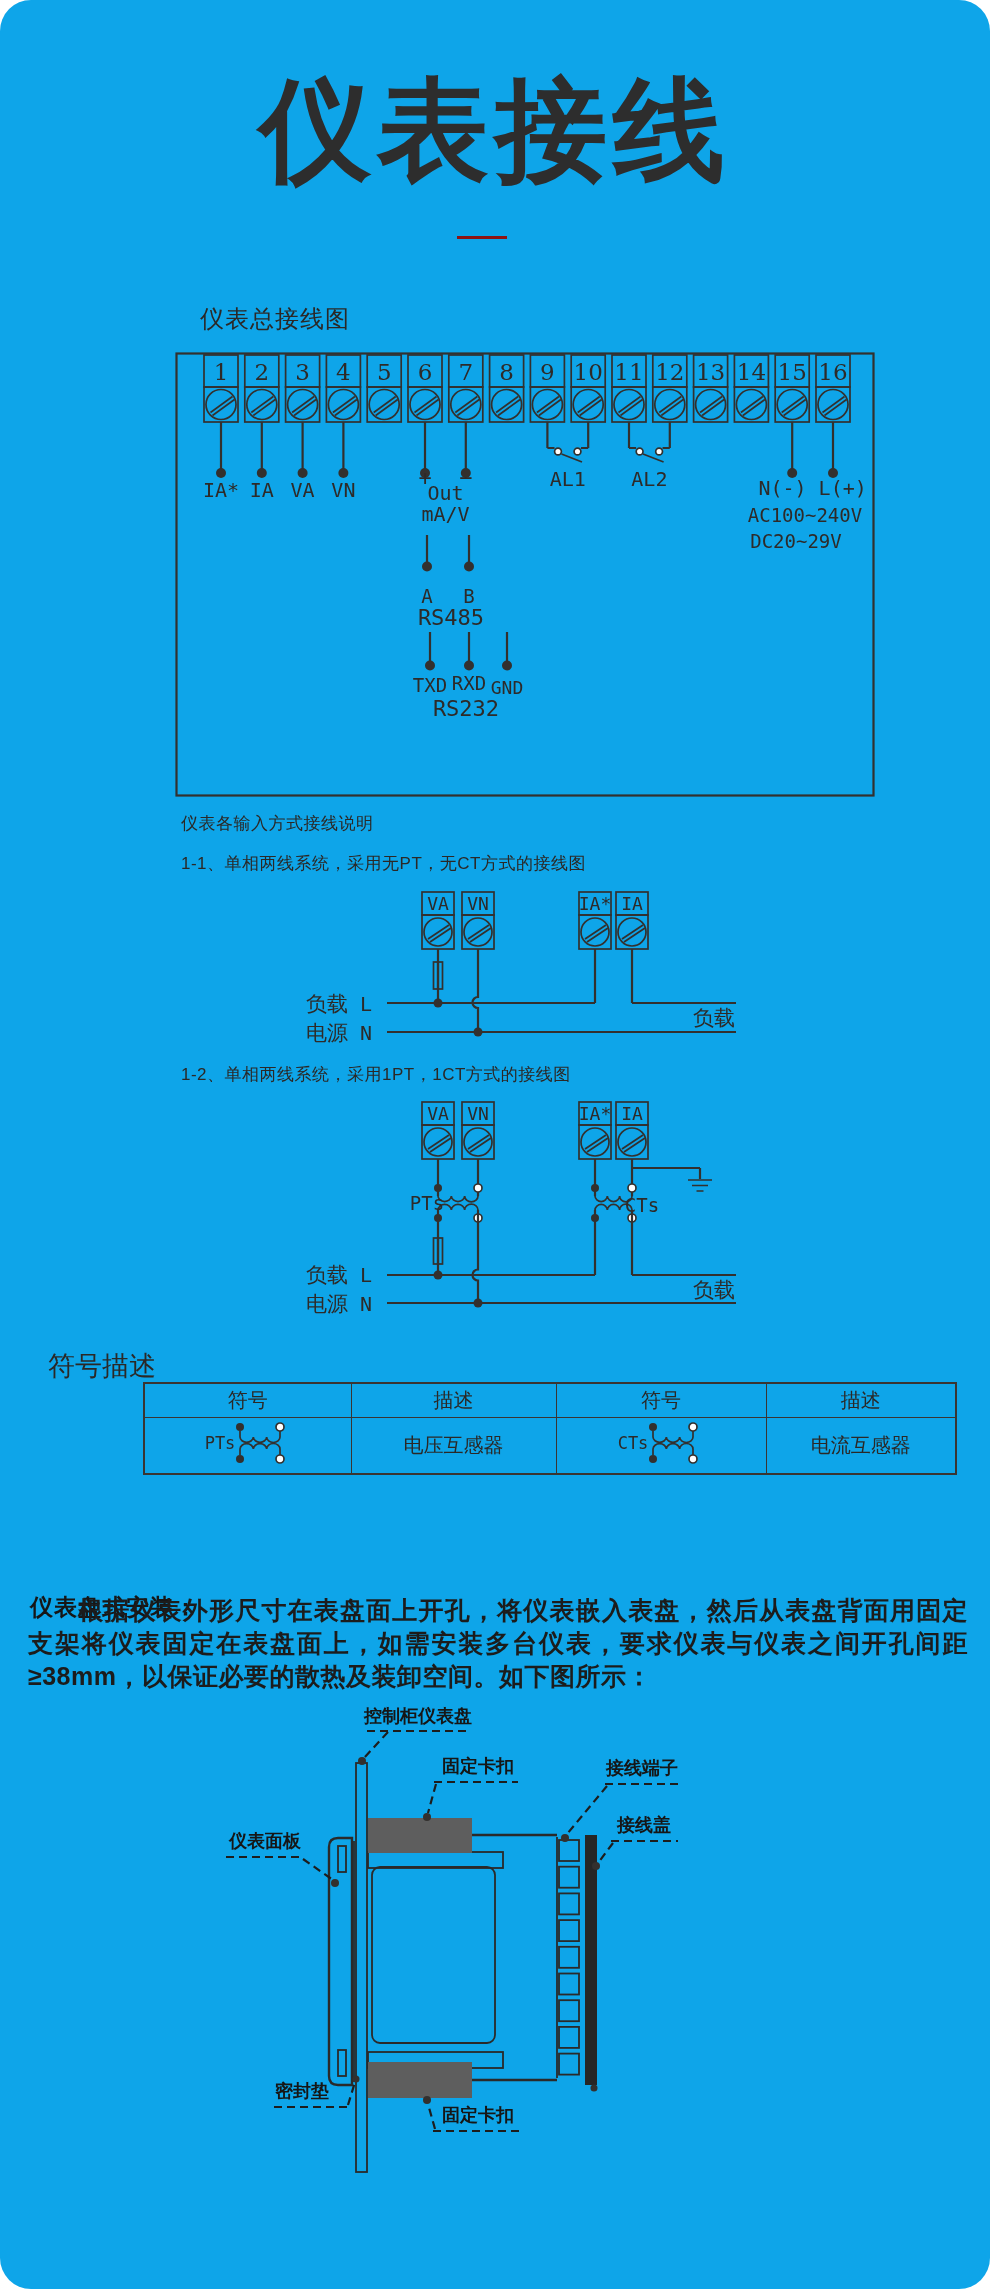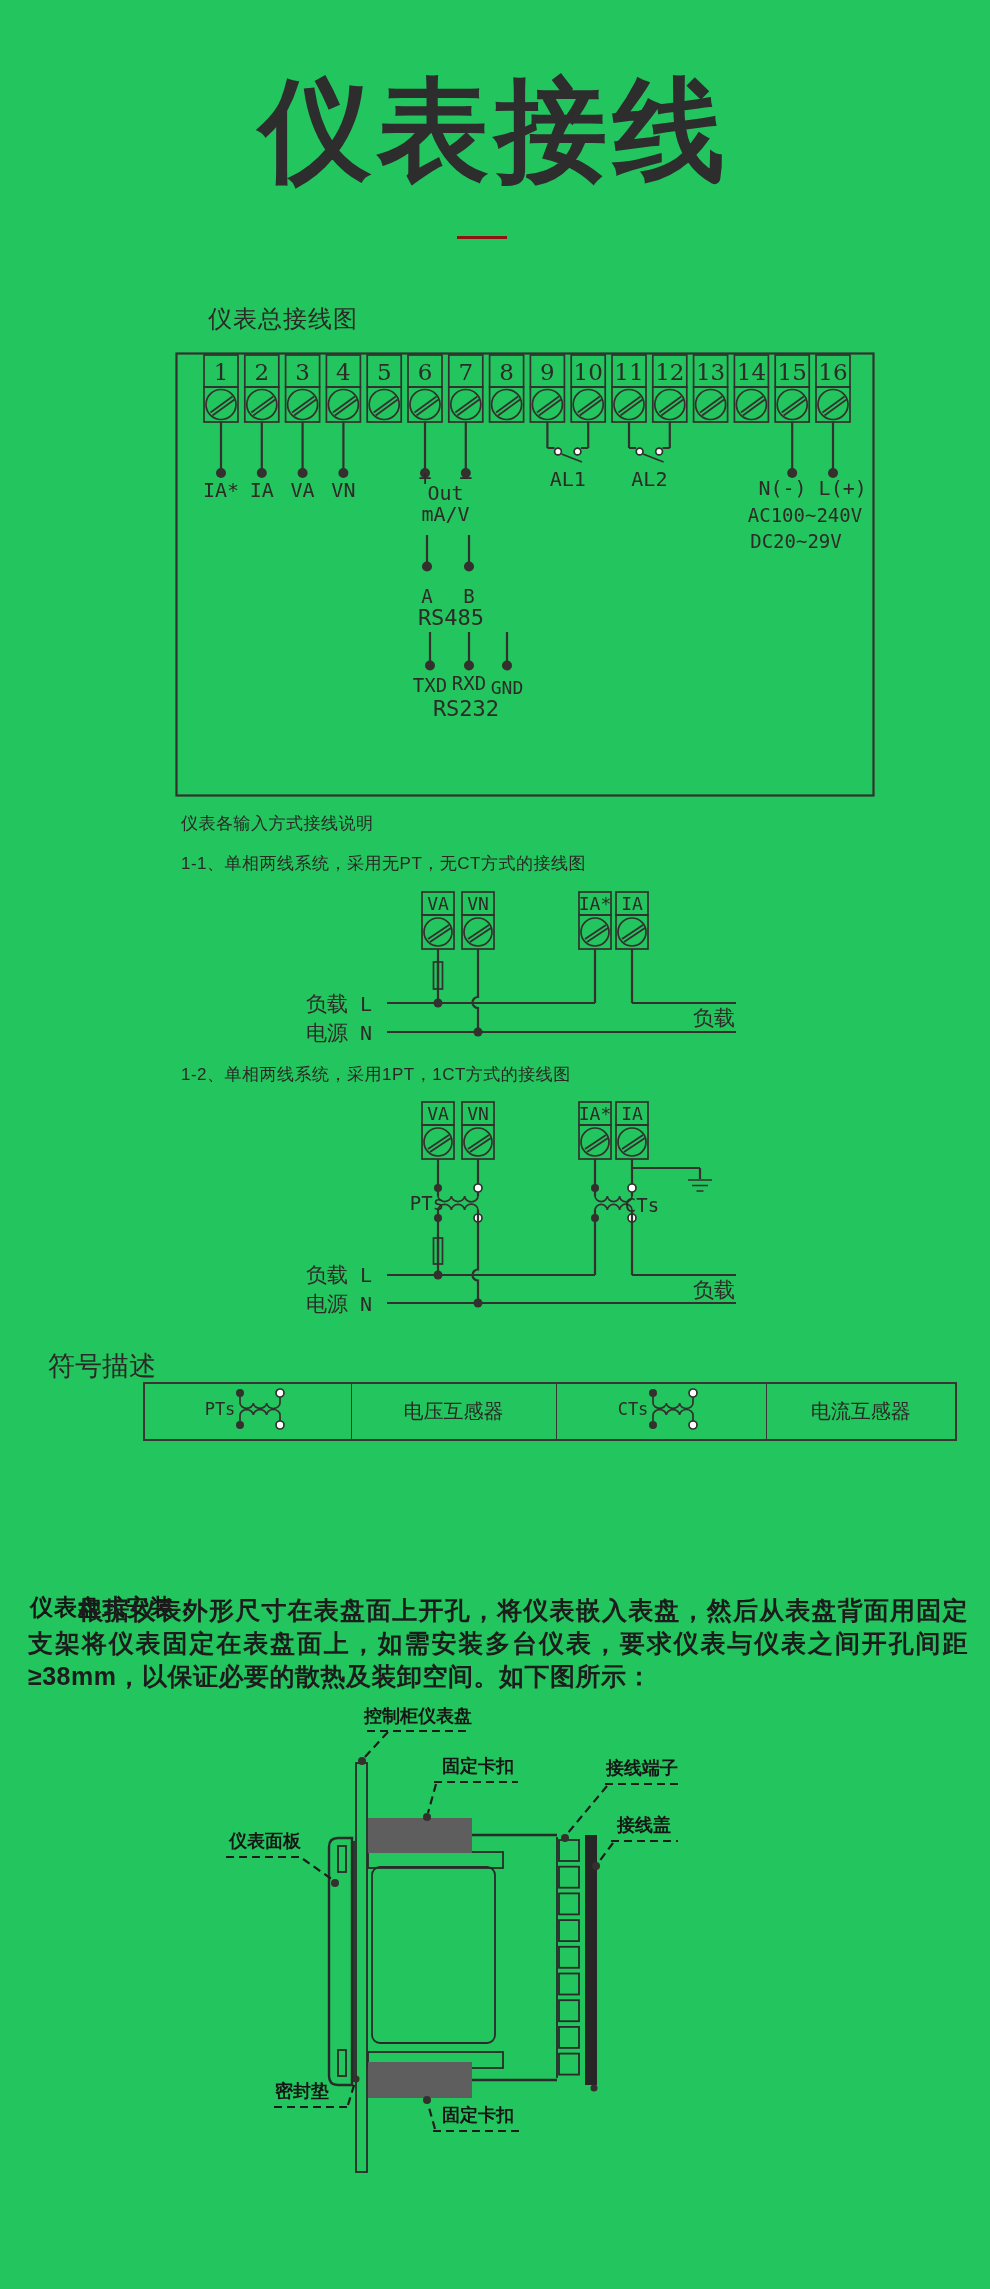--- a/index.html
+++ b/index.html
@@ -1,17 +1,17 @@
 <!DOCTYPE html>
 <html><head>
 <meta charset="utf-8">
 <style>
   html,body{margin:0;padding:0;background:#ffffff;}
-  .page{position:relative;width:990px;height:2289px;background:#22c55e;overflow:hidden;
-        font-family:"Liberation Sans",sans-serif;color:#2b2826;}
+  .page{position:relative;width:990px;height:2289px;background:#0ea5e9;overflow:hidden;
+        font-family:"Liberation Sans",sans-serif;color:#2b2826;border-radius:31px;}
   .abs{position:absolute;}
   .title{left:0;right:0;top:72px;text-align:center;font-size:112px;line-height:1.05;
          font-weight:900;color:#2d2d2d;letter-spacing:6px;}
   .red-rule{left:457px;top:236px;width:50px;height:3px;background:#8e1414;}
   .sec{font-size:24px;color:#2b2826;letter-spacing:1px;}
   .sub{font-size:17px;color:#2b2826;letter-spacing:0.5px;margin-left:36px;}
   .small-sec{font-size:27px;color:#2b2826;}
   .install-h{font-size:23px;font-weight:700;color:#161616;letter-spacing:1px;margin-top:36px;}
   .para{font-size:25px;line-height:33px;letter-spacing:0.5px;color:#1c1c1c;
         font-weight:600;text-indent:2em;width:940px;text-align:justify;}
@@ -43,21 +43,21 @@
            fill:#161616;text-anchor:middle;}
 </style>
 </head>
 <body>
 
 <div class="page">
 
   <div class="abs title">仪表接线</div>
   <div class="abs red-rule"></div>
 
-  <div class="abs sec" style="left:208px;top:303px;">仪表总接线图</div>
+  <div class="abs sec" style="left:200px;top:303px;">仪表总接线图</div>
 
   <svg class="abs" style="left:175px;top:352px;" width="700" height="445" viewBox="0 0 700 445">
     <defs>
       <g id="tc" class="tn">
         <rect x="-17" y="3" width="34" height="32"></rect>
         <rect x="-17" y="35" width="34" height="35"></rect>
         <circle cx="0" cy="52.5" r="15"></circle>
         <line x1="-10.5" y1="60.5" x2="11.5" y2="44.5"></line>
         <line x1="-8.5" y1="63.5" x2="13.5" y2="47.5"></line>
       </g>
@@ -269,20 +269,26 @@
   <div class="abs small-sec" style="left:48px;top:1348px;">符号描述</div>
 
   <table class="sym abs" style="left:143px;top:1382px;">
     <colgroup>
         <col style="width:207px">
         <col style="width:205px">
         <col style="width:210px">
         <col style="width:190px">
       </colgroup>
     <tbody>
+        <tr class="hd">
+      <td>符号</td>
+      <td>描述</td>
+      <td>符号</td>
+      <td>描述</td>
+    </tr>
     <tr style="height:50px">
       <td>
         <svg width="124" height="50" viewBox="0 0 124 50">
           <text class="mt" font-size="17" x="34" y="31" text-anchor="end">PTs</text>
           <circle class="dot" cx="54" cy="9" r="4"></circle>
               <circle class="oc" cx="94" cy="9" r="4"></circle>
           <path class="tn" d="M54 13 V19 M94 13 V19"></path>
           <path class="tn" d="M54 19 a6.67 5.5 0 0 0 13.33 0 a6.67 5.5 0 0 0 13.33 0 a6.67 5.5 0 0 0 13.34 0"></path>
           <path class="tn" d="M54 31 a6.67 5.5 0 0 1 13.33 0 a6.67 5.5 0 0 1 13.33 0 a6.67 5.5 0 0 1 13.34 0"></path>
           <path class="tn" d="M54 31 V37 M94 31 V37"></path>

